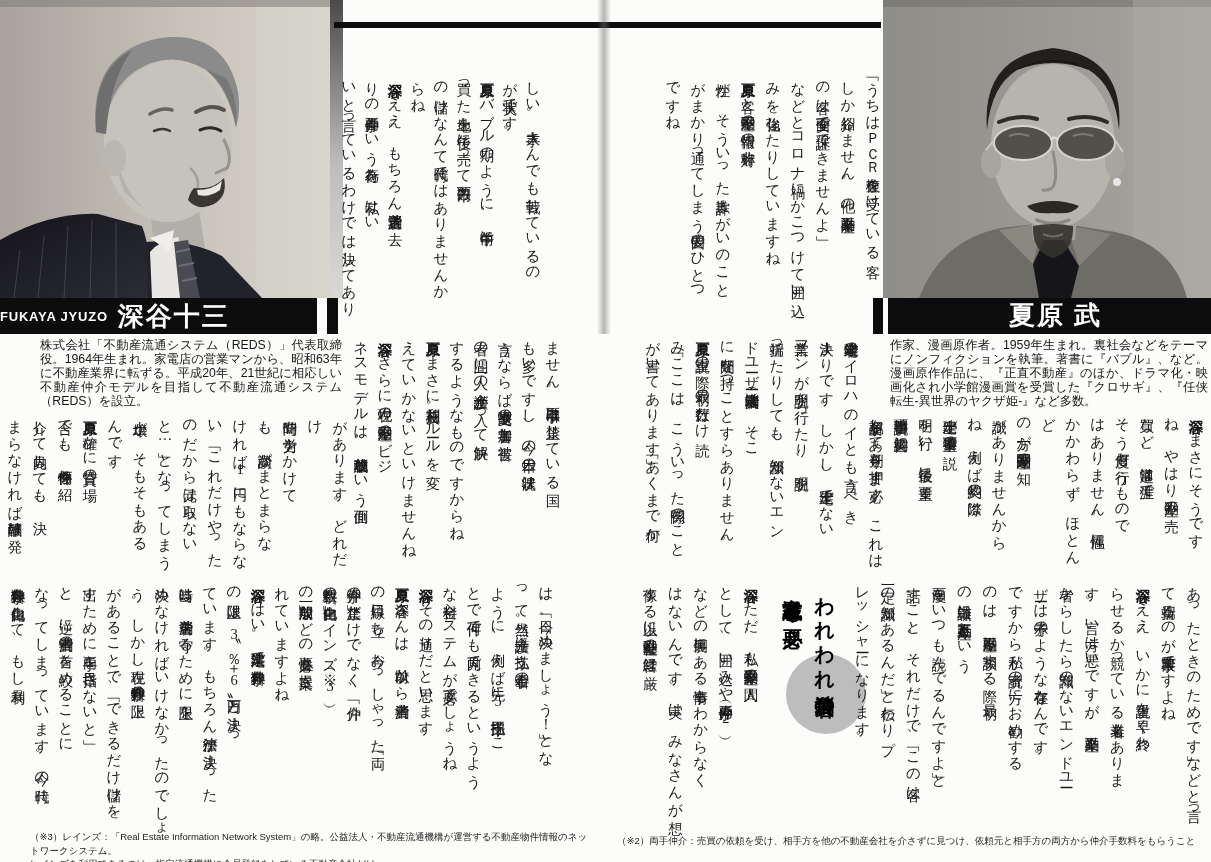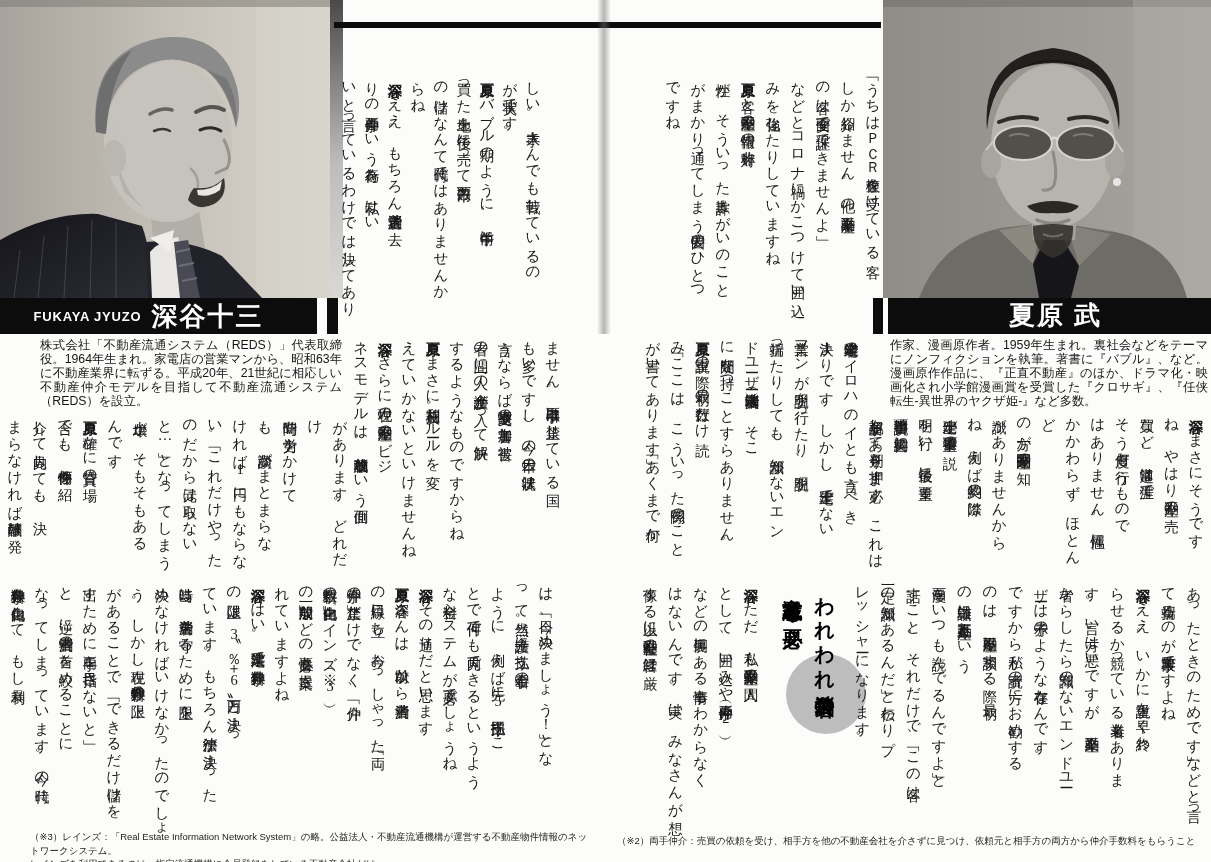--- a/index.html
+++ b/index.html
@@ -8,21 +8,21 @@
   
   .photo{position:absolute;}
   #photo-left{left:0;top:0;width:330px;height:298px;}
   #photo-right{left:883px;top:0;width:328px;height:298px;}
   #photo-edge-strip{position:absolute;left:330px;top:0;width:13px;height:298px;
         background:linear-gradient(to bottom,#4a4a4a,#bdbdbd 55%,#d8d8d6);}
   .photo svg{display:block;width:100%;height:100%;}
   
   .banner{position:absolute;background:#0c0c0c;color:#ffffff;display:flex;align-items:center;
           font-family:"Liberation Sans","DejaVu Sans",sans-serif;}
-  #banner-left{left:0;top:298px;width:317px;height:36px;justify-content:center;padding-right:20px;gap:10px;box-sizing:border-box;}
+  #banner-left{left:0;top:298px;width:317px;height:36px;justify-content:flex-start;padding-right:20px;gap:10px;box-sizing:border-box;}
   #banner-right{left:888px;top:298px;width:323px;height:36px;justify-content:flex-start;padding-left:12px;gap:12px;box-sizing:border-box;flex-direction:column;}
   .banner-tab{position:absolute;background:#0c0c0c;}
   #banner-left-tab{left:327px;top:298px;width:11px;height:36px;}
   #banner-right-tab{left:873px;top:298px;width:10px;height:36px;}
   .name-en{font-size:13px;font-weight:700;letter-spacing:.8px;white-space:nowrap;}
   .name-jp{font-size:26px;font-weight:900;letter-spacing:2px;white-space:nowrap;}
   
   .bio{position:absolute;font-family:"Liberation Sans","DejaVu Sans",sans-serif;
        font-size:12.3px;line-height:14px;color:#151515;text-align:justify;}
   #bio-left{left:40px;top:338px;width:302px;}

